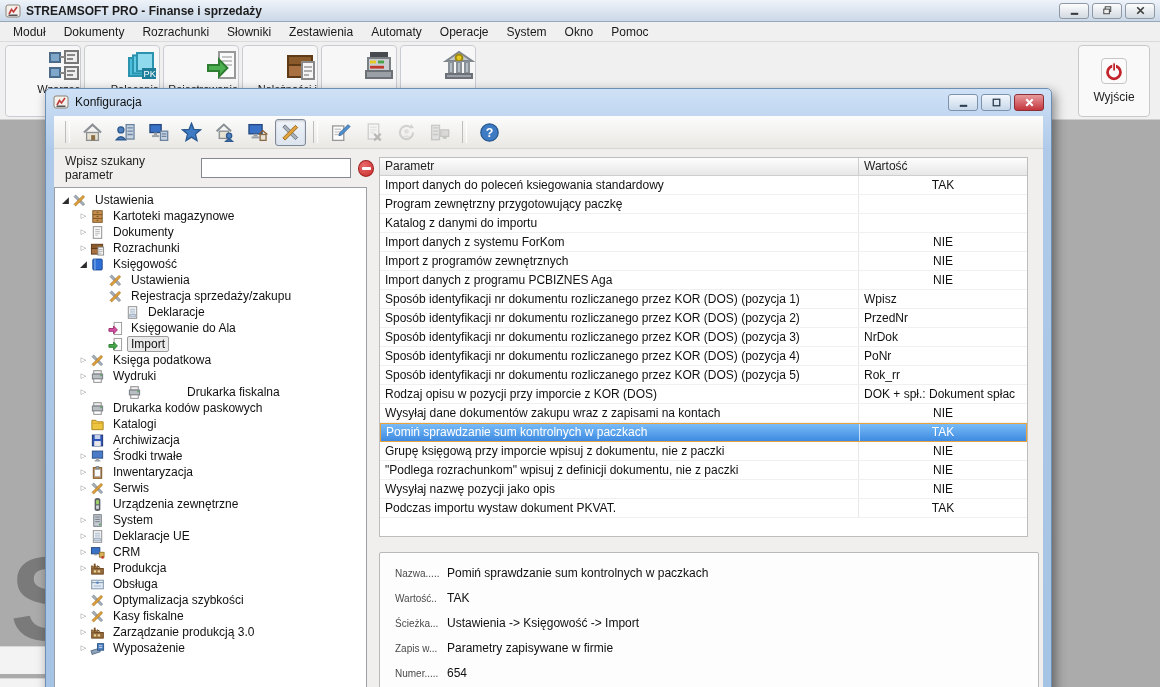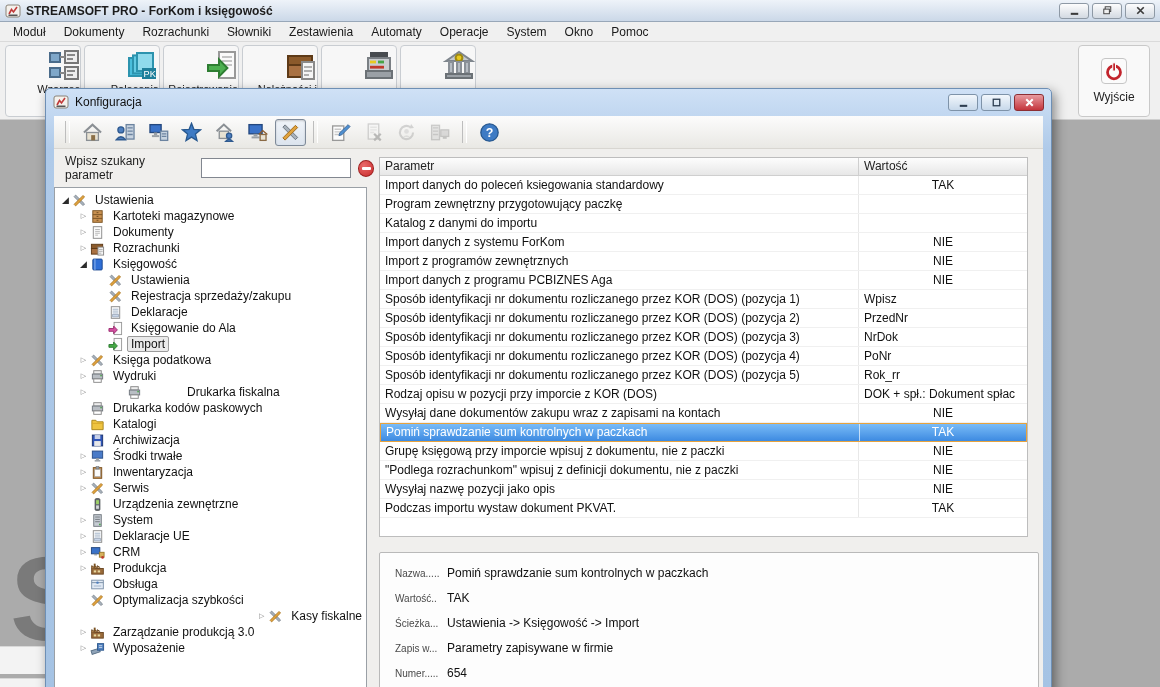--- a/index.html
+++ b/index.html
@@ -111,21 +111,21 @@
 <body>
 
 <div id="screen">
 
   <div class="titlebar">
     <span class="app-ico"><svg viewBox="0 0 16 16" width="100%" height="100%">
           <rect x="1" y="2" width="14" height="12" rx="2" fill="#F4F1EC" stroke="#8A8378"></rect>
           <path d="M4 11 L6.5 6.5 L8.5 9 L12 4" stroke="#C03A3A" stroke-width="1.6" fill="none"></path>
           <rect x="3.5" y="11.5" width="9" height="1.5" fill="#555"></rect>
         </svg></span>
-    <span class="title-text">STREAMSOFT PRO - ForKom i księgowość</span>
+    <span class="title-text">STREAMSOFT PRO - Finanse i sprzedaży</span>
     <span class="win-btns">
       <span class="win-btn">
           <svg viewBox="0 0 14 14">
             <rect x="3" y="9.5" width="8" height="2.2" fill="#3b3b3b"></rect>
           </svg>
         </span>
       <span class="win-btn">
           <svg viewBox="0 0 14 14">
             <rect x="4.5" y="3" width="6" height="5" fill="none" stroke="#3b3b3b"></rect>
             <rect x="3" y="5.5" width="6" height="5" fill="#F0F0F0" stroke="#3b3b3b"></rect>
@@ -416,21 +416,21 @@
             <span class="tlabel">Ustawienia</span>
           </div>
           <div class="tree-row" style="padding-left: 40px;">
             <span class="expander"></span>
             <span class="ticon"><svg viewBox="0 0 16 16" width="100%" height="100%">
                 <rect x="1" y="6.8" width="13.5" height="2.4" fill="#A8B2BC" stroke="#6E7680" stroke-width="0.7" transform="rotate(45 8 8)"></rect>
                 <rect x="1" y="6.8" width="13.5" height="2.4" fill="#E0A23C" stroke="#A06A1A" stroke-width="0.7" transform="rotate(-45 8 8)"></rect>
               </svg></span>
             <span class="tlabel">Rejestracja sprzedaży/zakupu</span>
           </div>
-          <div class="tree-row" style="padding-left: 40px;">
+          <div class="tree-row" style="padding-left: 57px;">
             <span class="expander"></span>
             <span class="ticon"><svg viewBox="0 0 16 16" width="100%" height="100%">
                 <rect x="3.5" y="1.8" width="9" height="12.4" fill="#FBFBFB" stroke="#8A8A8A"></rect>
                 <path d="M5 4.5h6M5 6.5h6M5 8.5h6" stroke="#9FB2C8"></path>
                 <rect x="5" y="10.3" width="6" height="2.4" fill="#C9D6E8" stroke="#8A9AB0" stroke-width="0.7"></rect>
               </svg></span>
             <span class="tlabel">Deklaracje</span>
           </div>
           <div class="tree-row" style="padding-left: 40px;">
             <span class="expander"></span>
@@ -588,21 +588,21 @@
             <span class="tlabel">Obsługa</span>
           </div>
           <div class="tree-row" style="padding-left: 22px;">
             <span class="expander"></span>
             <span class="ticon"><svg viewBox="0 0 16 16" width="100%" height="100%">
                 <rect x="1" y="6.8" width="13.5" height="2.4" fill="#A8B2BC" stroke="#6E7680" stroke-width="0.7" transform="rotate(45 8 8)"></rect>
                 <rect x="1" y="6.8" width="13.5" height="2.4" fill="#E0A23C" stroke="#A06A1A" stroke-width="0.7" transform="rotate(-45 8 8)"></rect>
               </svg></span>
             <span class="tlabel">Optymalizacja szybkości</span>
           </div>
-          <div class="tree-row" style="padding-left: 22px; justify-content: flex-end;">
+          <div class="tree-row" style="padding-left: 22px;">
             <span class="expander">▷</span>
             <span class="ticon"><svg viewBox="0 0 16 16" width="100%" height="100%">
                 <rect x="1" y="6.8" width="13.5" height="2.4" fill="#A8B2BC" stroke="#6E7680" stroke-width="0.7" transform="rotate(45 8 8)"></rect>
                 <rect x="1" y="6.8" width="13.5" height="2.4" fill="#E0A23C" stroke="#A06A1A" stroke-width="0.7" transform="rotate(-45 8 8)"></rect>
               </svg></span>
             <span class="tlabel">Kasy fiskalne</span>
           </div>
           <div class="tree-row" style="padding-left: 22px;">
             <span class="expander">▷</span>
             <span class="ticon"><svg viewBox="0 0 16 16" width="100%" height="100%">

